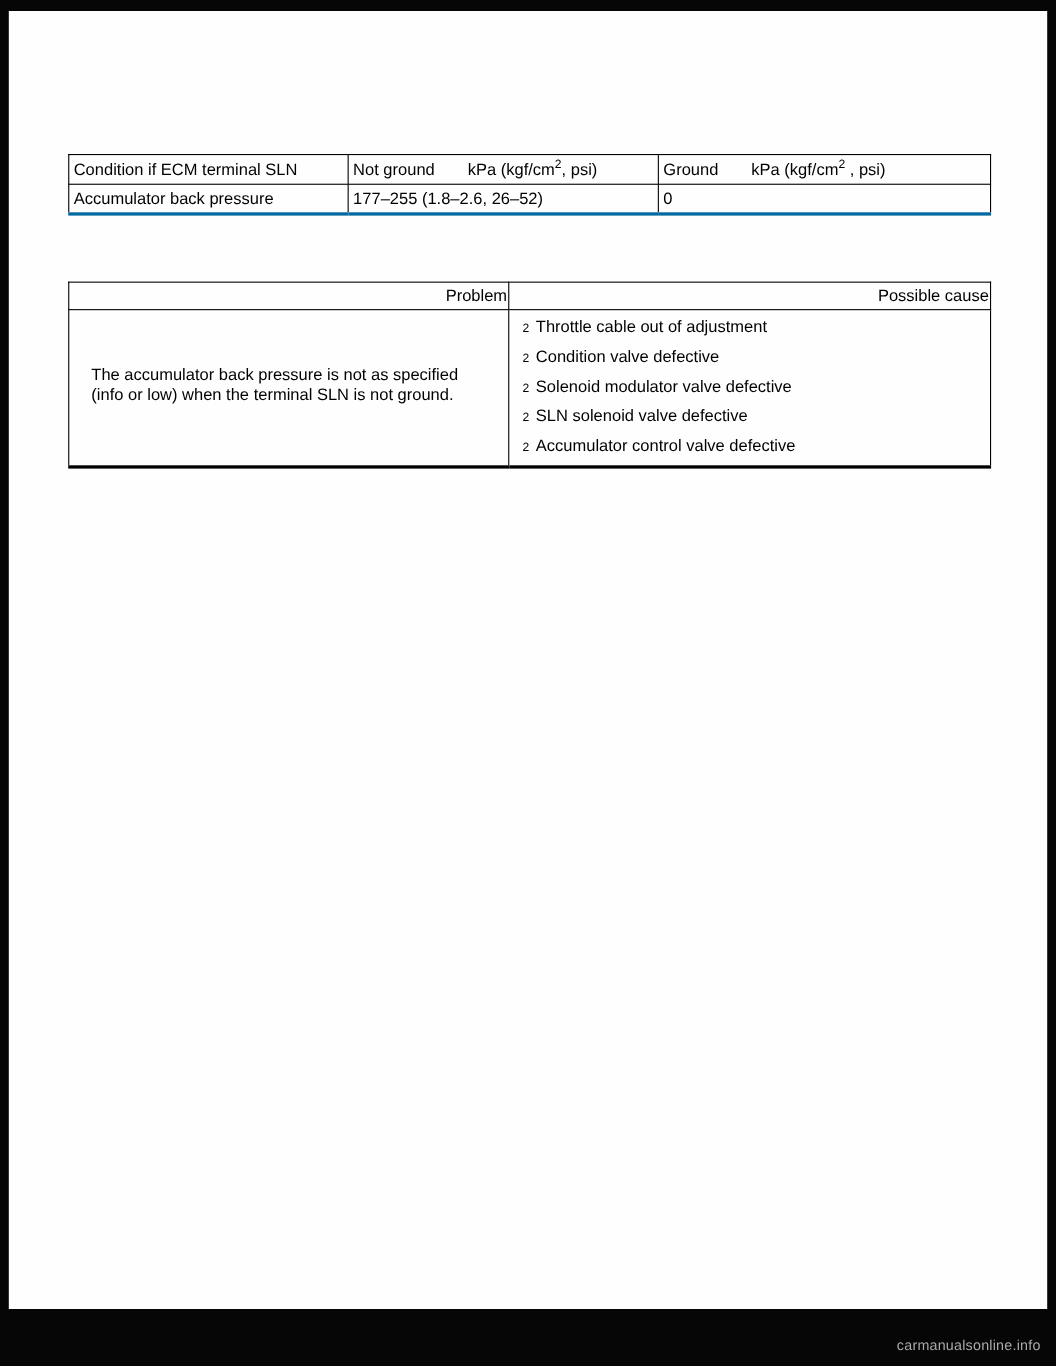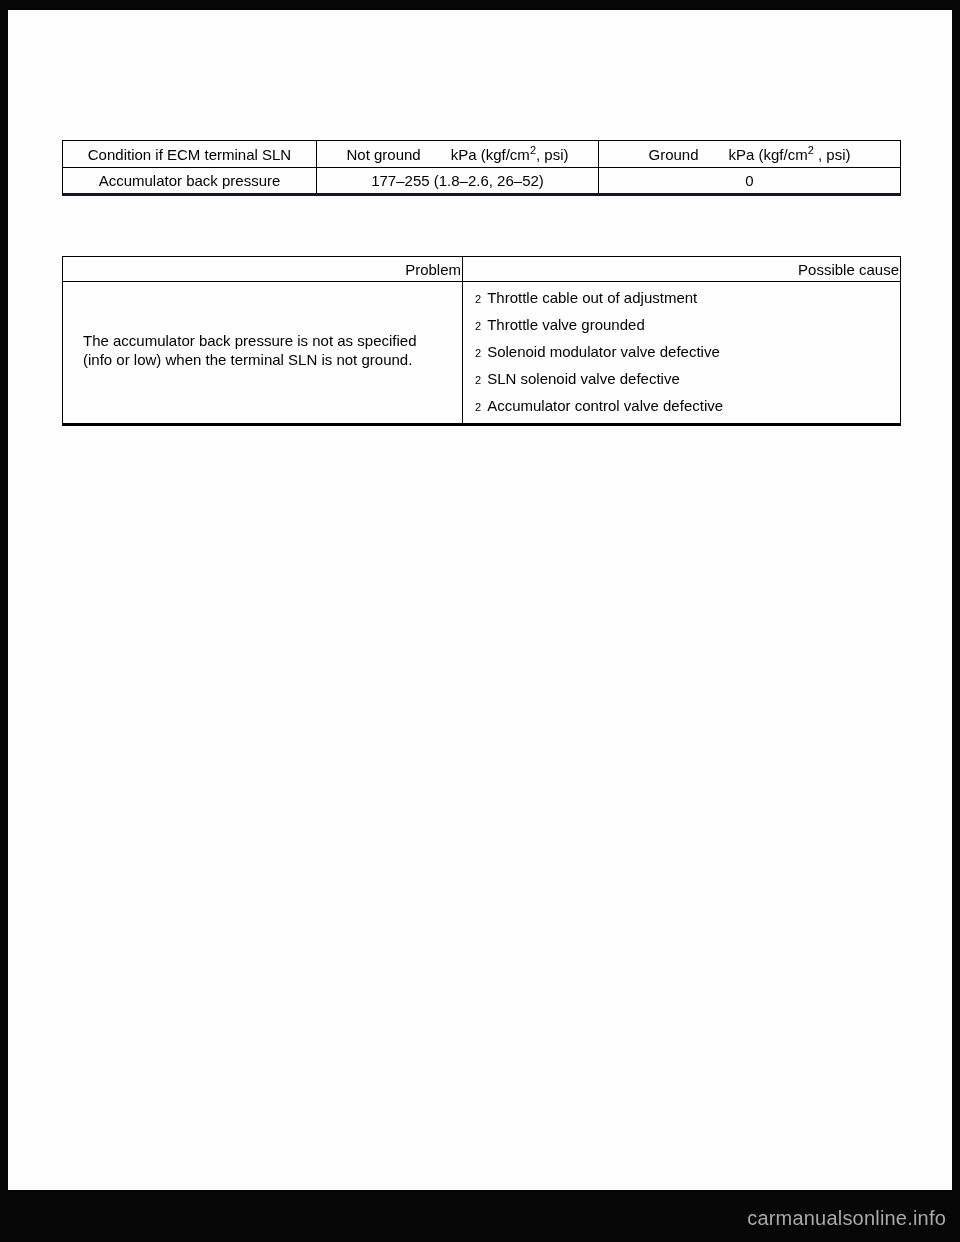--- a/index.html
+++ b/index.html
@@ -31,27 +31,26 @@
   }
   
   .spec-table {
     position: absolute;
     top: 130px;
     left: 54px;
     width: 838px;
   }
   .spec-table td {
     height: 27px;
-    text-align: center;
     vertical-align: middle;
     padding: 0 4px;
     white-space: nowrap;
     margin-top: 44px;
   }
-  .spec-table tr:last-child td { border-bottom: 3px solid #0f172a; }
+  .spec-table tr:last-child td { border-bottom: 3px solid #0369a1; }
   .spec-c1 { width: 254px; }
   .spec-c2 { width: 282px; }
   .spec-c3 { width: 302px; }
   .label-gap { margin-right: 30px; }
   sup {
     font-size: 11px;
     line-height: 0;
   }
   
   .trouble-table {
@@ -87,21 +86,21 @@
   .bullet {
     font-size: 11px;
     margin-right: 6px;
   }
   
   .watermark {
     position: absolute;
     right: 14px;
     bottom: 12px;
     color: #a9a9a9;
-    font-size: 20px;
+    font-size: 13px;
     letter-spacing: 0.2px;
   }
 </style>
 </head>
 <body>
 
 <div class="page">
 
   <table class="spec-table">
     <tbody>
@@ -143,21 +142,21 @@
     <tr class="row-tall">
       <td class="trouble-c1 problem-cell">
         <div>The accumulator back pressure is not as specified</div>
         <div>(info or low) when the terminal SLN is not ground.</div>
       </td>
       <td class="trouble-c2 cause-cell">
         <div class="cause">
           <span class="bullet">2</span><span>Throttle cable out of adjustment</span>
         </div>
         <div class="cause">
-          <span class="bullet">2</span><span>Throttle valve grounded</span>
+          <span class="bullet">2</span><span>Condition valve defective</span>
         </div>
         <div class="cause">
           <span class="bullet">2</span><span>Solenoid modulator valve defective</span>
         </div>
         <div class="cause">
           <span class="bullet">2</span><span>SLN solenoid valve defective</span>
         </div>
         <div class="cause">
           <span class="bullet">2</span><span>Accumulator control valve defective</span>
         </div>

